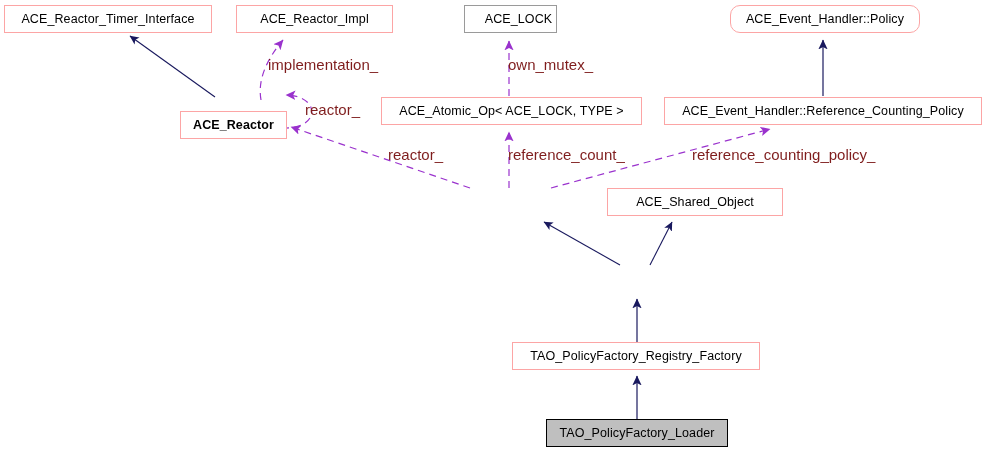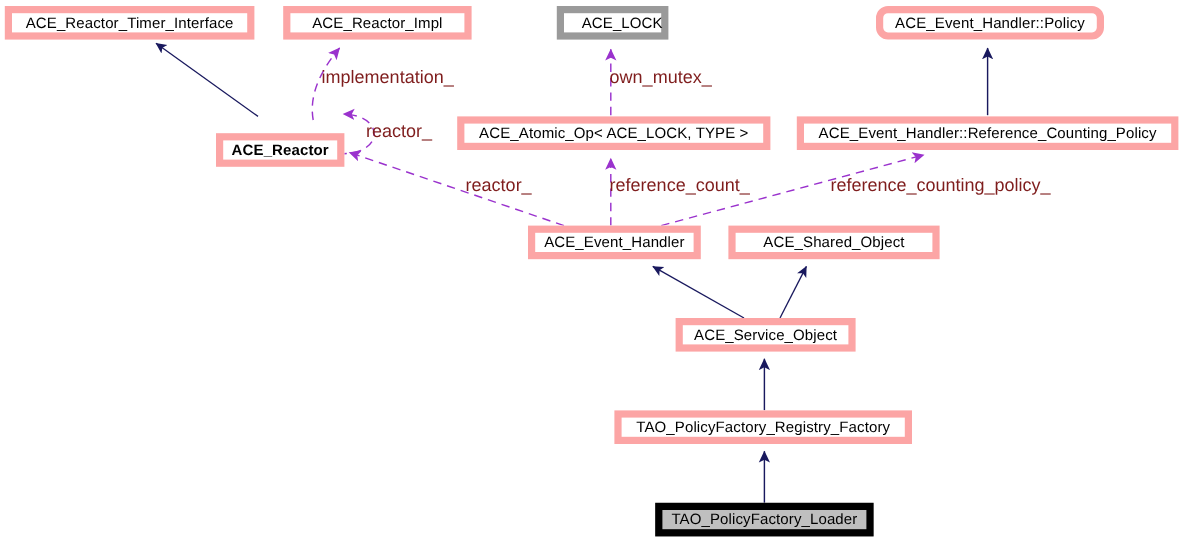--- a/index.html
+++ b/index.html
@@ -21,21 +21,21 @@
     position: absolute;
     left: 0;
     top: 0;
     width: 987px;
     height: 451px;
     pointer-events: none;
   }
   .node {
     position: absolute;
     box-sizing: border-box;
-    border: 6px solid #fca5a5;
+    border: 1px solid #fca5a5;
     background: #ffffff;
     color: #000000;
     font-size: 12.5px;
     line-height: 1;
     display: flex;
     align-items: center;
     justify-content: center;
     white-space: nowrap;
     letter-spacing: 0.1px;
   }
@@ -102,25 +102,23 @@
   <div class="node gray-border" style="left:464px; top:5px; width:93px; height:28px;padding-left:16px;">ACE_LOCK</div>
 
   <div class="node" style="left:730px; top:5px; width:190px; height:28px;border-radius:10px;">ACE_Event_Handler::Policy</div>
 
   <div class="node" style="left:180px; top:111px; width:107px; height:28px;font-weight:bold;">ACE_Reactor</div>
 
   <div class="node" style="left:381px; top:97px; width:261px; height:28px;">ACE_Atomic_Op&lt; ACE_LOCK, TYPE &gt;</div>
 
   <div class="node" style="left:664px; top:97px; width:318px; height:28px;">ACE_Event_Handler::Reference_Counting_Policy</div>
 
-  <div class="node" style="left:440px; top:188px; width:144px; height:28px;">ACE_Event_Handler</div>
 
   <div class="node" style="left:607px; top:188px; width:176px; height:28px;">ACE_Shared_Object</div>
 
-  <div class="node" style="left:563px; top:265px; width:150px; height:28px;">ACE_Service_Object</div>
 
   <div class="node" style="left:512px; top:342px; width:248px; height:28px;">TAO_PolicyFactory_Registry_Factory</div>
 
   <div class="node highlight" style="left:546px; top:419px; width:182px; height:28px;">TAO_PolicyFactory_Loader</div>
 
   <div class="edge-label" style="left:268px; top:57px;">implementation_</div>
 
   <div class="edge-label" style="left:305px; top:102px;">reactor_</div>
 
   <div class="edge-label" style="left:508px; top:57px;">own_mutex_</div>

